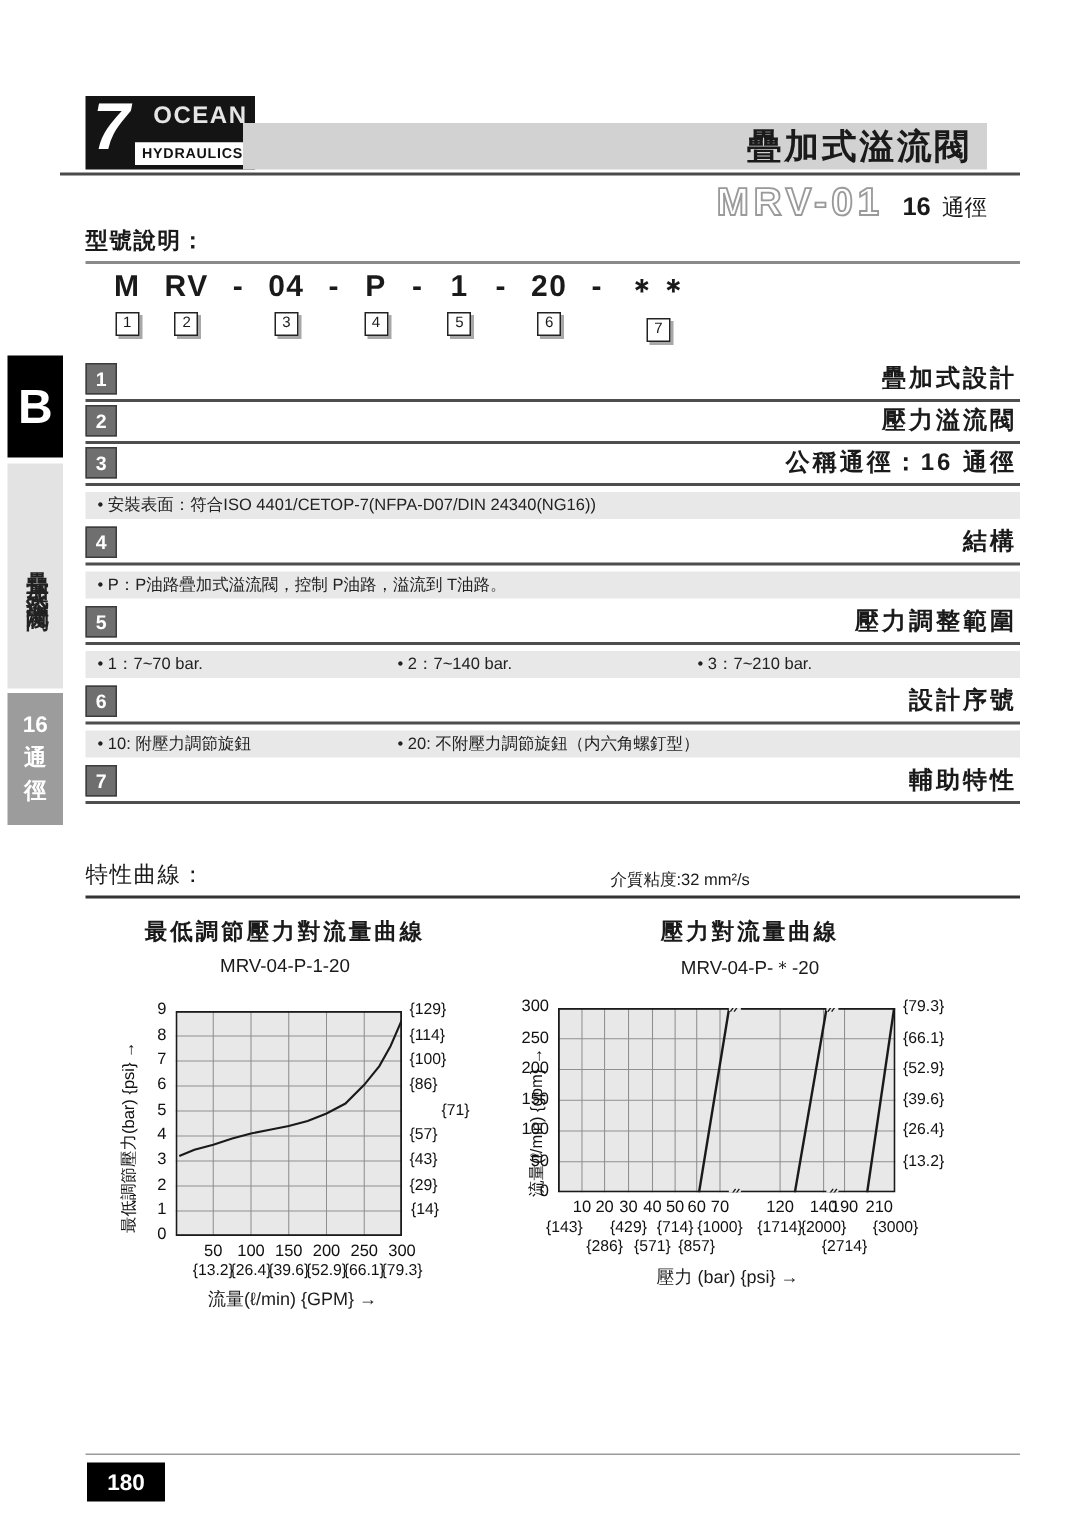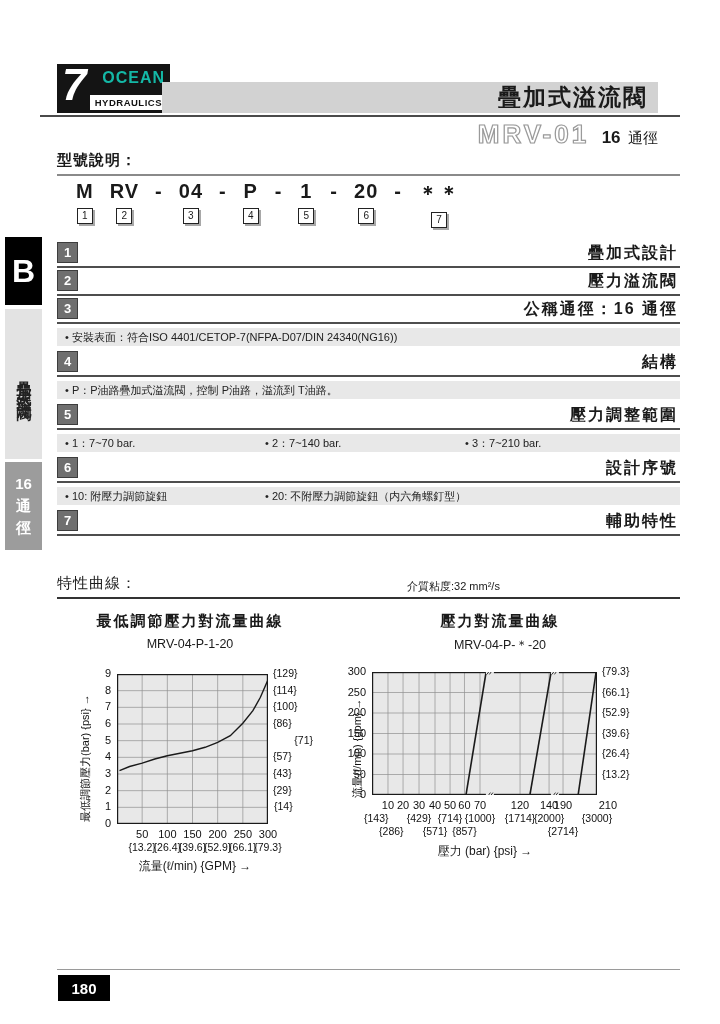--- a/index.html
+++ b/index.html
@@ -15,21 +15,21 @@
            display:flex;align-items:center;justify-content:center;
            writing-mode:vertical-rl;text-orientation:upright;
            font-size:15px;font-weight:bold;letter-spacing:5px;}
   .tab-size{left:5px;top:462px;width:37px;height:88px;background:#9c9c9c;color:#fff;
             display:flex;flex-direction:column;align-items:center;justify-content:center;
             font-size:15px;font-weight:bold;line-height:1.45;}
 
   
   .logo{left:57px;top:64px;width:113px;height:49px;background:#141414;}
   .logo-7{position:absolute;left:5px;top:-4px;color:#fff;font-size:44px;font-weight:bold;font-style:italic;}
-  .logo-brand{position:absolute;right:5px;top:5px;color:#14b8a6;font-size:16px;font-weight:bold;letter-spacing:1px;}
+  .logo-brand{position:absolute;right:5px;top:5px;color:#e5e5e5;font-size:16px;font-weight:bold;letter-spacing:1px;}
   .logo-sub{position:absolute;right:3px;bottom:3px;background:#fff;color:#111;border:1.5px solid #fff;
             font-size:9.5px;font-weight:bold;padding:1px 4px;letter-spacing:.5px;}
   .title-bar{left:162px;top:82px;width:496px;height:31px;background:#d2d2d2;
              text-align:right;font-size:23px;font-weight:bold;line-height:31px;
              padding-right:10px;box-sizing:border-box;letter-spacing:2px;}
   .header-rule{left:40px;top:115px;width:640px;height:2px;background:#4a4a4a;}
   .model-line{left:300px;top:119px;width:358px;text-align:right;white-space:nowrap;}
   .model-outline{font-size:26px;font-weight:bold;letter-spacing:3px;color:#fff;
                  -webkit-text-stroke:1.2px #9a9a9a;text-shadow:0 0 1px #9a9a9a;}
   .model-size-b{font-size:17px;font-weight:bold;margin-left:8px;}
@@ -309,32 +309,32 @@
     <div class="tick" style="left: 342px; top: 665px; width: 24px; text-align: right;">300</div>
     <div class="tick small" style="left: 602px; top: 767.5px; width: 40px; text-align: left;">{13.2}</div>
     <div class="tick small" style="left: 602px; top: 747px; width: 40px; text-align: left;">{26.4}</div>
     <div class="tick small" style="left: 602px; top: 726.5px; width: 40px; text-align: left;">{39.6}</div>
     <div class="tick small" style="left: 602px; top: 706px; width: 40px; text-align: left;">{52.9}</div>
     <div class="tick small" style="left: 602px; top: 685.5px; width: 40px; text-align: left;">{66.1}</div>
     <div class="tick small" style="left: 602px; top: 665px; width: 40px; text-align: left;">{79.3}</div>
     <div class="tick" style="left: 367.975px; top: 799px; width: 40px; text-align: center;">10</div>
     <div class="tick small" style="left: 363.975px; top: 812px; width: 48px; text-align: left;">{143}</div>
     <div class="tick" style="left: 383.05px; top: 799px; width: 40px; text-align: center;">20</div>
-    <div class="tick small" style="left: 379.05px; top: 825px; width: 48px; text-align: left;">{286}</div>
+    <div class="tick small" style="left: 379.05px; top: 825px; width: 48px; text-align: center;">{286}</div>
     <div class="tick" style="left: 399.025px; top: 799px; width: 40px; text-align: center;">30</div>
     <div class="tick small" style="left: 395.025px; top: 812px; width: 48px; text-align: center;">{429}</div>
     <div class="tick" style="left: 415px; top: 799px; width: 40px; text-align: center;">40</div>
     <div class="tick small" style="left: 411px; top: 825px; width: 48px; text-align: center;">{571}</div>
     <div class="tick" style="left: 430.075px; top: 799px; width: 40px; text-align: center;">50</div>
     <div class="tick small" style="left: 426.075px; top: 812px; width: 48px; text-align: center;">{714}</div>
     <div class="tick" style="left: 444.475px; top: 799px; width: 40px; text-align: center;">60</div>
     <div class="tick small" style="left: 440.475px; top: 825px; width: 48px; text-align: center;">{857}</div>
     <div class="tick" style="left: 460px; top: 799px; width: 40px; text-align: center;">70</div>
     <div class="tick small" style="left: 456px; top: 812px; width: 48px; text-align: center;">{1000}</div>
     <div class="tick" style="left: 500.05px; top: 799px; width: 40px; text-align: center;">120</div>
     <div class="tick small" style="left: 496.05px; top: 812px; width: 48px; text-align: center;">{1714}</div>
     <div class="tick" style="left: 529.075px; top: 799px; width: 40px; text-align: center;">140</div>
     <div class="tick small" style="left: 525.075px; top: 812px; width: 48px; text-align: center;">{2000}</div>
     <div class="tick" style="left: 543.025px; top: 799px; width: 40px; text-align: center;">190</div>
     <div class="tick small" style="left: 539.025px; top: 825px; width: 48px; text-align: center;">{2714}</div>
-    <div class="tick" style="left: 577px; top: 799px; width: 40px; text-align: right;">210</div>
+    <div class="tick" style="left: 577px; top: 799px; width: 40px; text-align: left;">210</div>
     <div class="tick small" style="left: 573px; top: 812px; width: 48px; text-align: center;">{3000}</div>
   </div>
 
 </body></html>

